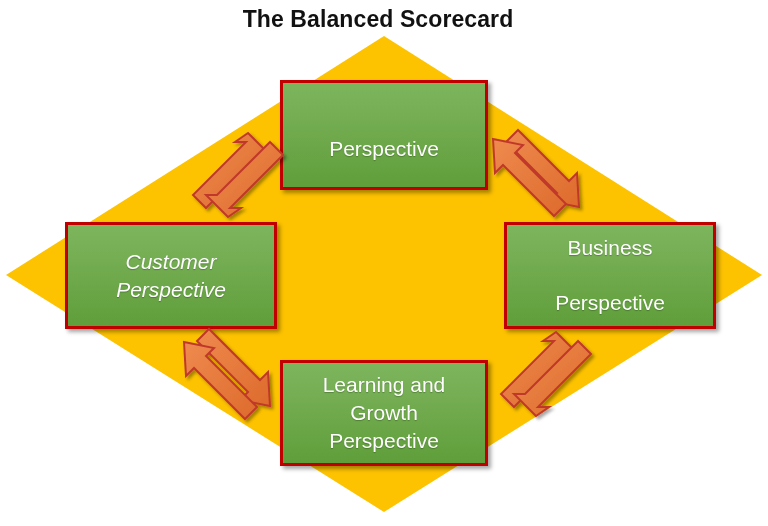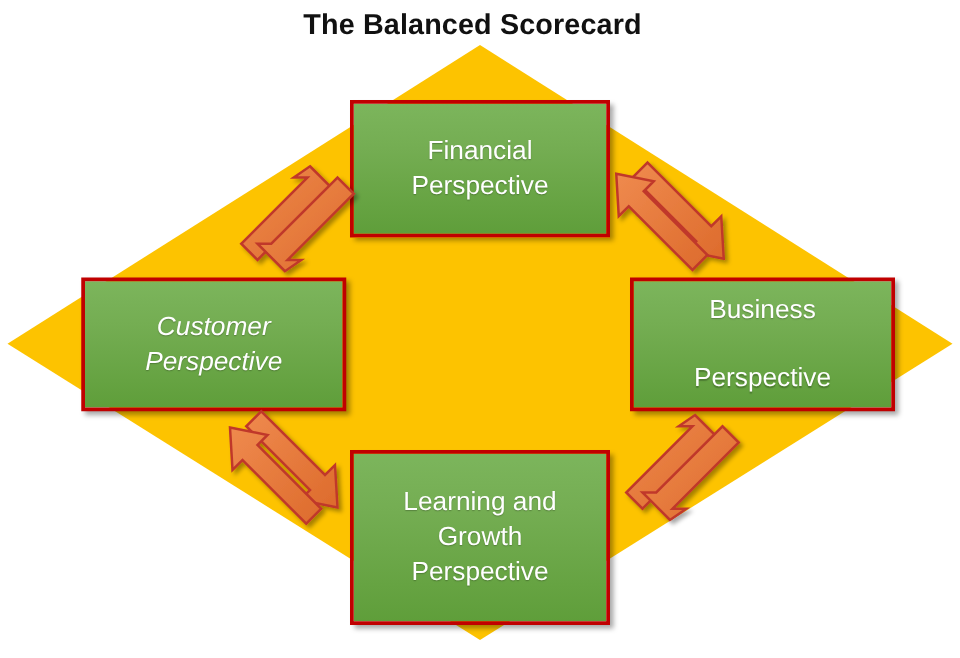--- a/index.html
+++ b/index.html
@@ -47,21 +47,21 @@
     justify-content: center;
     text-align: center;
     font-size: 21px;
     line-height: 1.32;
     text-shadow: 0 1px 1px rgba(0,0,0,0.25);
     padding: 0 6px;
   }
   #box-financial { left: 280px; top: 80px; width: 208px; height: 110px; }
   #box-customer  { left: 65px;  top: 222px; width: 212px; height: 107px; font-style: italic; }
   #box-business  { left: 504px; top: 222px; width: 212px; height: 107px; }
-  #box-learning  { left: 280px; top: 360px; width: 208px; height: 140px; }
+  #box-learning  { left: 280px; top: 360px; width: 208px; height: 106px; }
 
   .arrow-pair {
     position: absolute;
     width: 110px;
     height: 110px;
   }
   #arrows-tl { left: 180px; top: 125px; }
   #arrows-tr { left: 485px; top: 123px; }
   #arrows-bl { left: 180px; top: 322px; }
   #arrows-br { left: 490px; top: 322px; }
@@ -73,21 +73,21 @@
 <div id="stage">
 
   <div id="page-title">The Balanced Scorecard</div>
 
   <svg class="diamond-layer" viewBox="0 0 768 526" preserveAspectRatio="none">
     <polygon points="384,36 762,275 384,512 6,275" fill="#fdc300"></polygon>
   </svg>
 
   <div class="box" id="box-financial">
     <span>
-      <span>Financial</span><br>
+      <br>
       <span>Perspective</span>
     </span>
   </div>
 
   <div class="box" id="box-customer">
     <span>
       <span>Customer</span><br>
       <span>Perspective</span>
     </span>
   </div>

